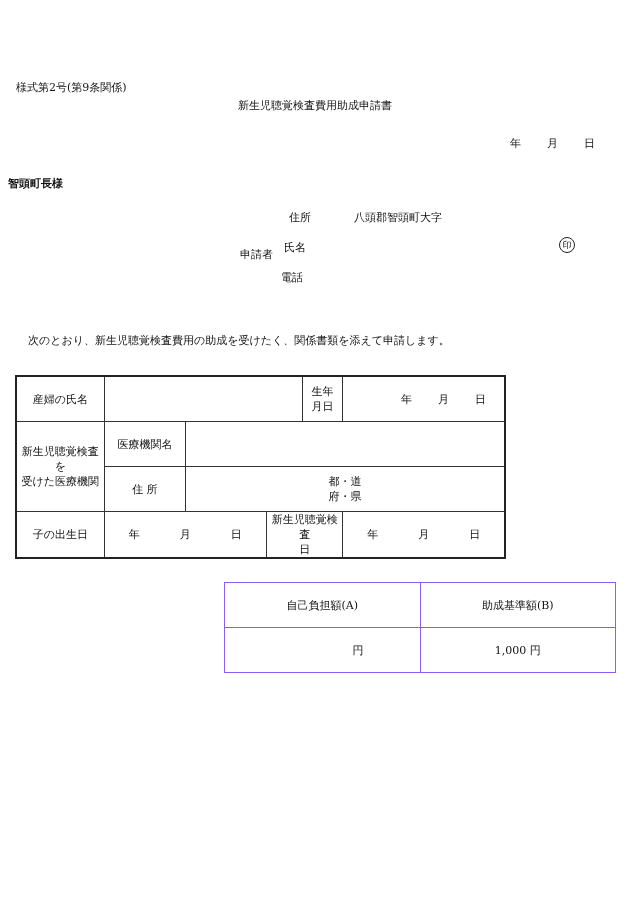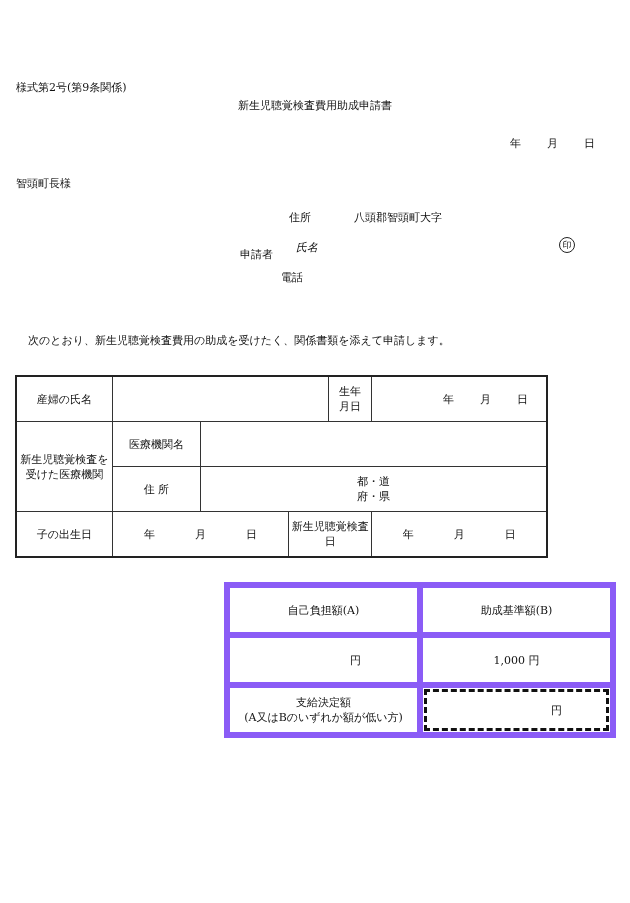--- a/index.html
+++ b/index.html
@@ -3,40 +3,40 @@
 <meta charset="utf-8">
 <style>
   html, body { margin: 0; padding: 0; background: #ffffff; }
   body { width: 630px; height: 903px; position: relative; overflow: hidden;
          font-family: "DejaVu Serif", "Liberation Serif", serif; color: #111; font-size: 11px; }
   .abs { position: absolute; white-space: nowrap; }
   .form-no { left: 16px; top: 80px; }
   .title { left: 0; width: 630px; top: 98px; text-align: center; }
   .date-top { left: 510px; top: 136px; }
   .date-top span { display: inline-block; }
-  .addressee { left: 16px; top: 176px; }
+  .addressee { left: 8px; top: 176px; font-weight: bold; }
   .addr-label { left: 281px; top: 210px; margin-left: 8px; }
   .addr-value { left: 316px; top: 210px; margin-left: 38px; }
   .applicant-label { left: 240px; top: 240px; margin-top: 7px; }
-  .name-label { left: 296px; top: 240px; font-style: italic; }
+  .name-label { left: 284px; top: 240px; }
   .seal { left: 559px; top: 237px; width: 14px; height: 14px; border: 1px solid #222; border-radius: 50%;
           font-size: 9px; line-height: 14px; text-align: center; }
   .tel-label { left: 281px; top: 270px; }
   .intro { left: 28px; top: 333px; }
 
   table { border-collapse: collapse; position: absolute; }
   td { border: 1px solid #333; text-align: center; vertical-align: middle; padding: 0; font-size: 11px; line-height: 15px; }
-  .main-table { left: 15px; top: 375px; width: 533px; border: 2px solid #222; }
+  .main-table { left: 15px; top: 375px; width: 491px; border: 2px solid #222; }
   .main-table td { height: 44px; }
   .main-table tr.r2 td, .main-table tr.r3 td { height: 44px; }
   .date-cell { text-align: right; padding-right: 18px; }
   .ymd span { display: inline-block; }
 
   .fee-table { left: 224px; top: 582px; width: 392px; }
-  .fee-table td { height: 44px; width: 50%; border: 6px solid #8b5cf6; }
+  .fee-table td { height: 44px; width: 50%; border: 1px solid #8b5cf6; }
   .dashed-cell { position: relative; }
   .dashed-box { position: absolute; left: 1px; top: 1px; right: 1px; bottom: 1px; border: 3px dashed #111; }
 </style>
 </head>
 <body>
 
 <div class="abs form-no">様式第2号(第9条関係)</div>
 <div class="abs title">新生児聴覚検査費用助成申請書</div>
 <div class="abs date-top">
   <span>年</span><span style="width:26px"></span><span>月</span><span style="width:26px"></span><span>日</span>
@@ -101,21 +101,14 @@
 <table class="fee-table">
   <tbody>
       <tr>
     <td>自己負担額(A)</td>
     <td>助成基準額(B)</td>
   </tr>
   <tr>
     <td style="text-align:right;padding-right:56px">円</td>
     <td>1,000 円</td>
   </tr>
-  <tr>
-    <td>
-          <div>支給決定額</div>
-          <div>(A又はBのいずれか額が低い方)</div>
-        </td>
-    <td class="dashed-cell"><div class="dashed-box"></div><span style="position:relative;left:40px">円</span></td>
-  </tr>
 </tbody>
   </table>
 
 </body></html>

